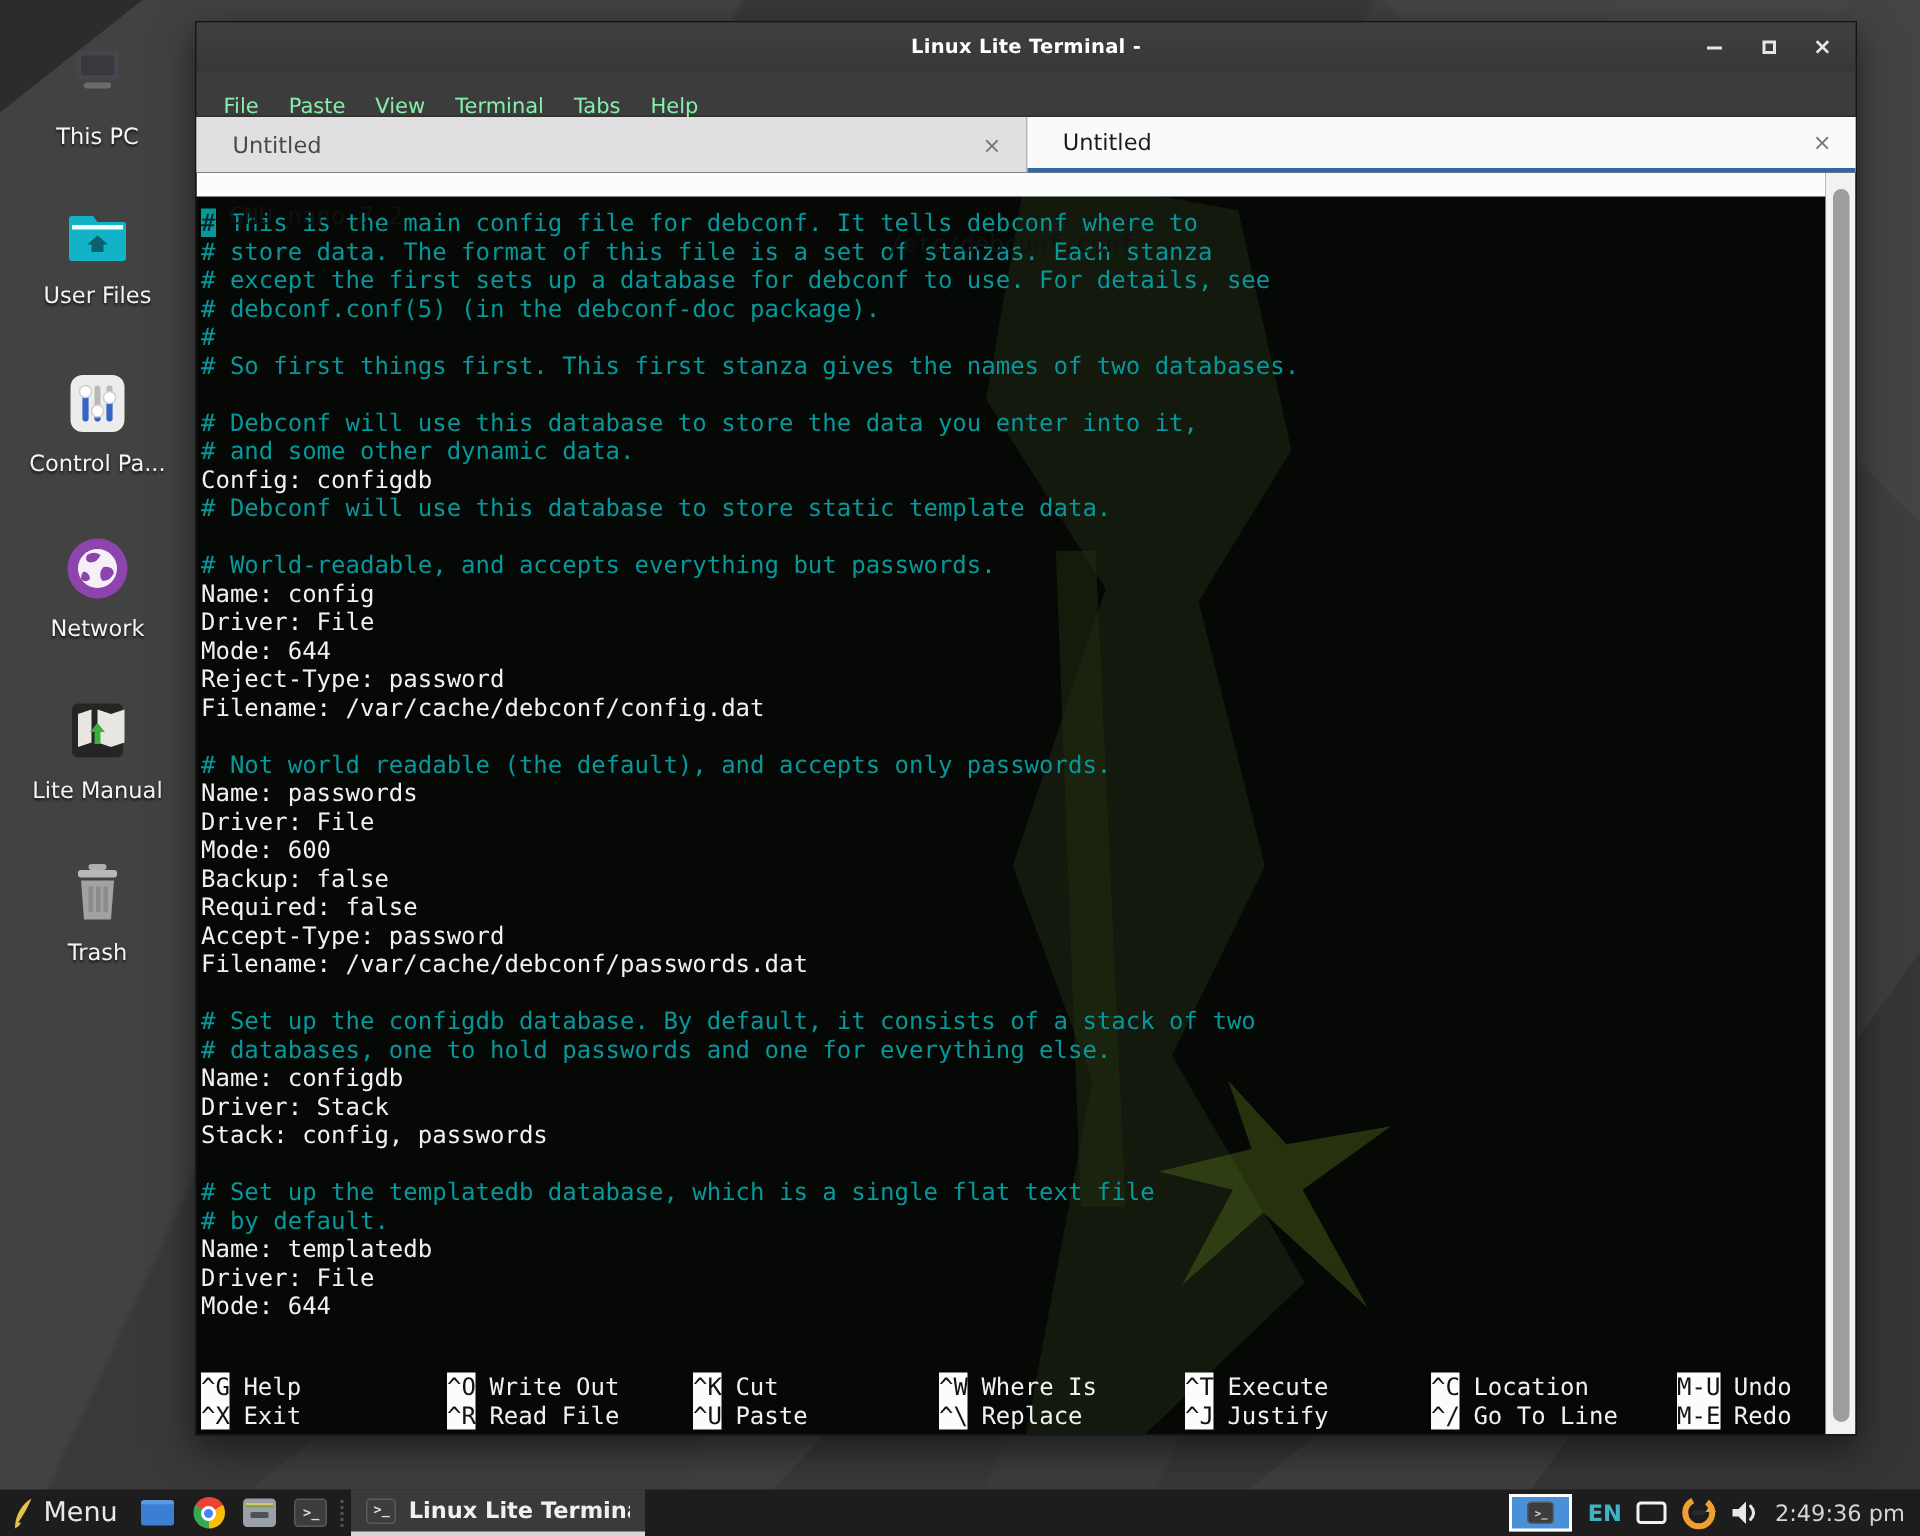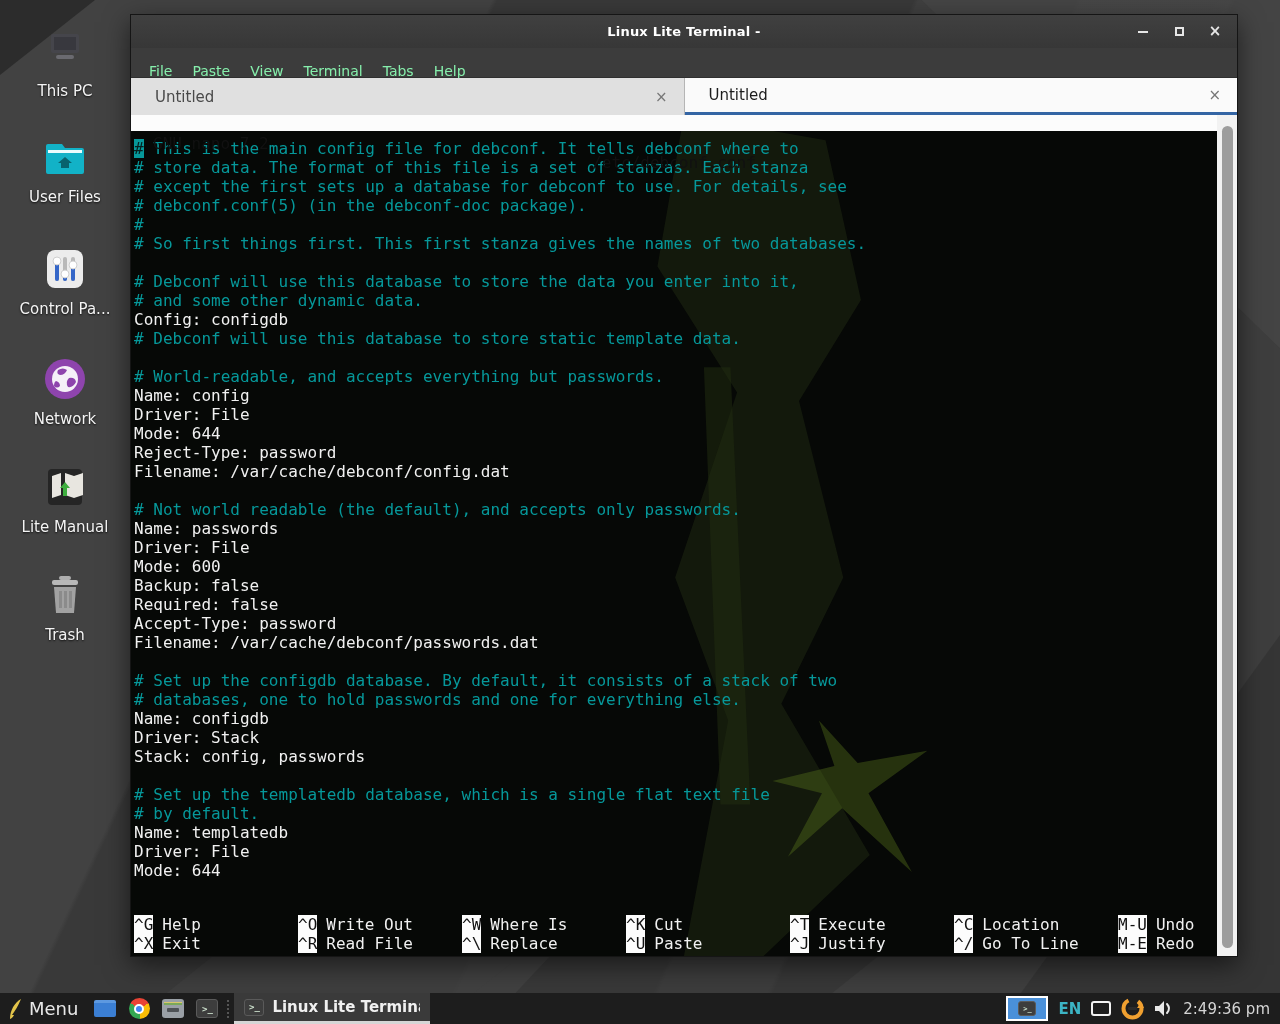--- a/index.html
+++ b/index.html
@@ -301,26 +301,26 @@
       <div class="nano-shortcuts">
           <div class="sc-col">
             <div class="sc"><span class="k">^G</span><span class="sl">Help</span></div>
             <div class="sc"><span class="k">^X</span><span class="sl">Exit</span></div>
           </div>
           <div class="sc-col">
             <div class="sc"><span class="k">^O</span><span class="sl">Write Out</span></div>
             <div class="sc"><span class="k">^R</span><span class="sl">Read File</span></div>
           </div>
           <div class="sc-col">
+            <div class="sc"><span class="k">^K</span><span class="sl">Cut</span></div>
+            <div class="sc"><span class="k">^U</span><span class="sl">Paste</span></div>
+          </div>
+          <div class="sc-col">
             <div class="sc"><span class="k">^W</span><span class="sl">Where Is</span></div>
             <div class="sc"><span class="k">^\</span><span class="sl">Replace</span></div>
-          </div>
-          <div class="sc-col">
-            <div class="sc"><span class="k">^K</span><span class="sl">Cut</span></div>
-            <div class="sc"><span class="k">^U</span><span class="sl">Paste</span></div>
           </div>
           <div class="sc-col">
             <div class="sc"><span class="k">^T</span><span class="sl">Execute</span></div>
             <div class="sc"><span class="k">^J</span><span class="sl">Justify</span></div>
           </div>
           <div class="sc-col">
             <div class="sc"><span class="k">^C</span><span class="sl">Location</span></div>
             <div class="sc"><span class="k">^/</span><span class="sl">Go To Line</span></div>
           </div>
           <div class="sc-col">

